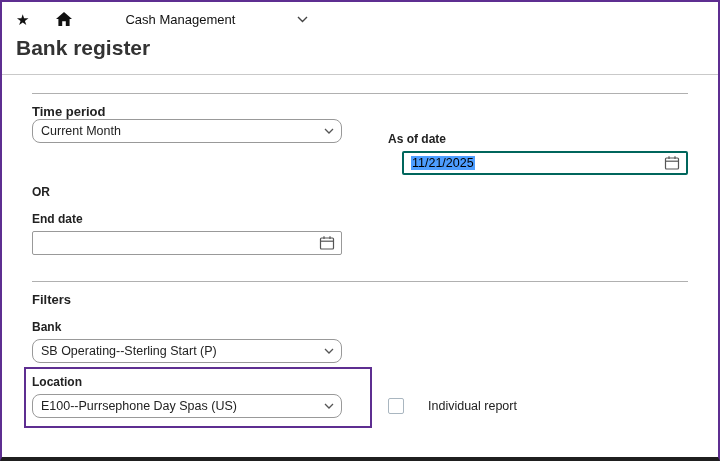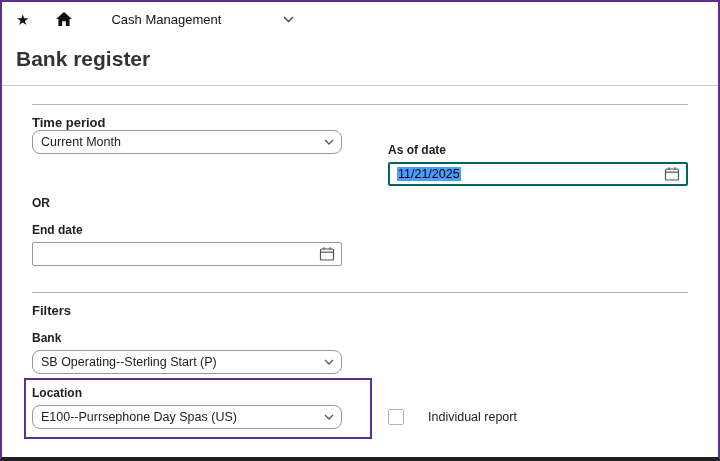--- a/index.html
+++ b/index.html
@@ -14,46 +14,46 @@
   .frame{
     width:720px;height:461px;background:#fff;
     border:2px solid var(--accent-purple);
     border-bottom:4px solid #1f1f1f;
     overflow:hidden;position:relative;
   }
   
   .topbar{display:flex;align-items:center;height:34px;padding:0 14px;}
   .star-icon{font-size:15px;line-height:1;color:#111;cursor:pointer;}
   .home-icon{margin-left:26px;display:flex;align-items:center;cursor:pointer;}
-  .app-menu{margin-left:38px;display:flex;align-items:center;cursor:pointer;}
+  .app-menu{margin-left:52px;display:flex;align-items:center;cursor:pointer;}
   .app-menu .menu-label{font-size:13px;color:#111;}
   .app-menu .chev{margin-left:62px;display:flex;align-items:center;}
   
-  .page-title{margin:11px 0 0 14px;font-size:21px;font-weight:600;color:#333;}
+  .page-title{margin:0 0 0 14px;font-size:21px;font-weight:600;color:#333;}
   .title-divider{border:none;border-top:1px solid #c9c9c9;margin:14px 0 0 0;}
   
   .section{margin:0 30px;}
   .section-rule{border:none;border-top:1px solid #b0b0b0;margin:18px 0 0 0;}
   .section-heading{font-size:13px;font-weight:bold;color:#222;margin:10px 0 0 0;}
   .grid{display:grid;grid-template-columns:310px 300px;column-gap:46px;}
   .field-label{display:block;font-size:12px;font-weight:bold;color:#222;margin:13px 0 5px 0;}
   .or-label{font-size:12px;font-weight:bold;margin-top:10px;}
   
   .select{
     position:relative;height:24px;border:1px solid var(--border-gray);border-radius:8px;
     background:#fff;font-size:12.5px;color:#222;display:flex;align-items:center;
     padding:0 24px 0 8px;cursor:pointer;white-space:nowrap;overflow:hidden;
   }
   .select .chev{position:absolute;right:7px;top:50%;transform:translateY(-50%);display:flex;}
   .date-input{
     position:relative;height:24px;border:1px solid var(--border-gray);border-radius:2px;
     background:#fff;font-size:12.5px;color:#222;display:flex;align-items:center;
     padding:0 30px 0 7px;cursor:text;
   }
-  .date-input.focused{border:2px solid var(--focus-teal);}
+  .date-input.focused{border:2px solid var(--focus-teal);margin-left:14px;}
   .date-input .cal{position:absolute;right:6px;top:50%;transform:translateY(-50%);display:flex;cursor:pointer;}
   .selected-text{background:var(--selection-blue);color:#000;padding:0 1px;}
   
   .highlight-box{
     margin-left:-8px;margin-top:4px;border:2px solid var(--accent-purple);
     padding:2px 28px 8px 6px;width:348px;
   }
   .highlight-box .field-label{margin:4px 0 5px 0;}
   .highlight-box .select{width:310px;}
   

